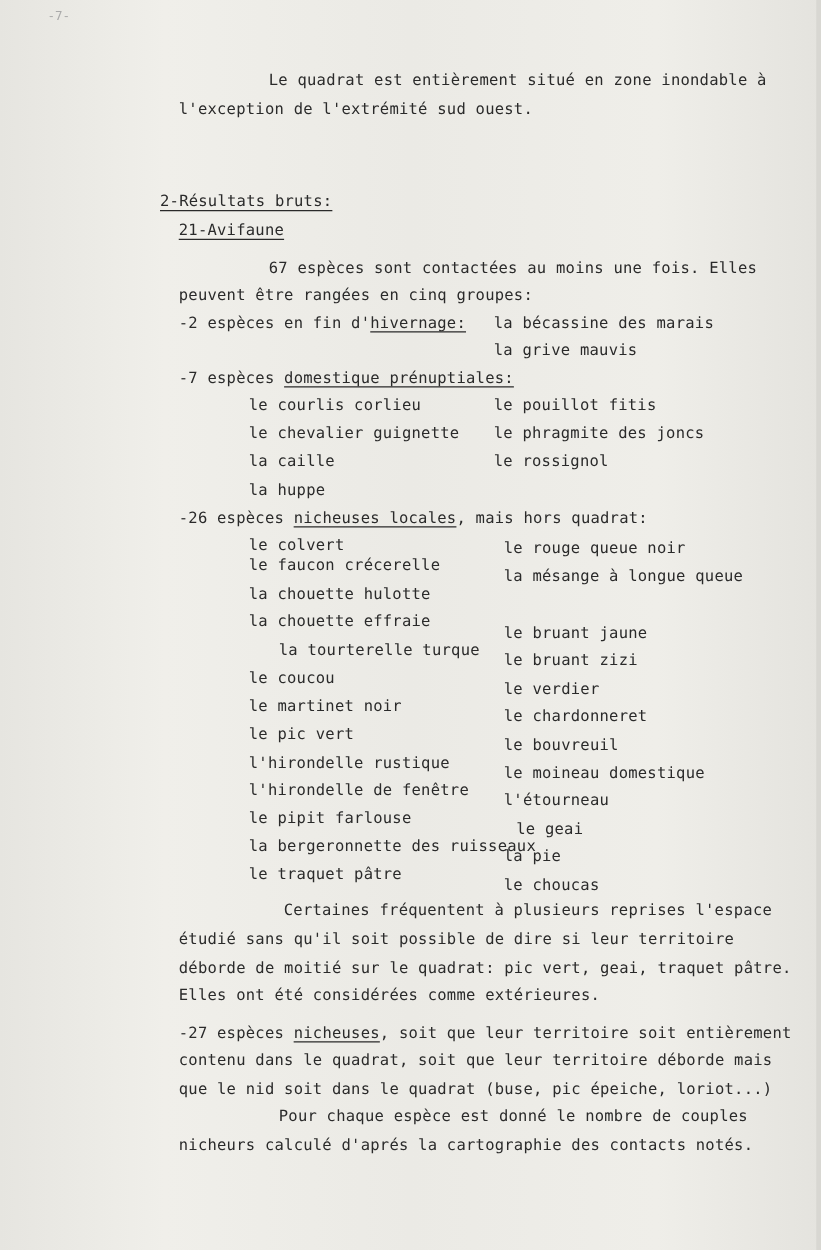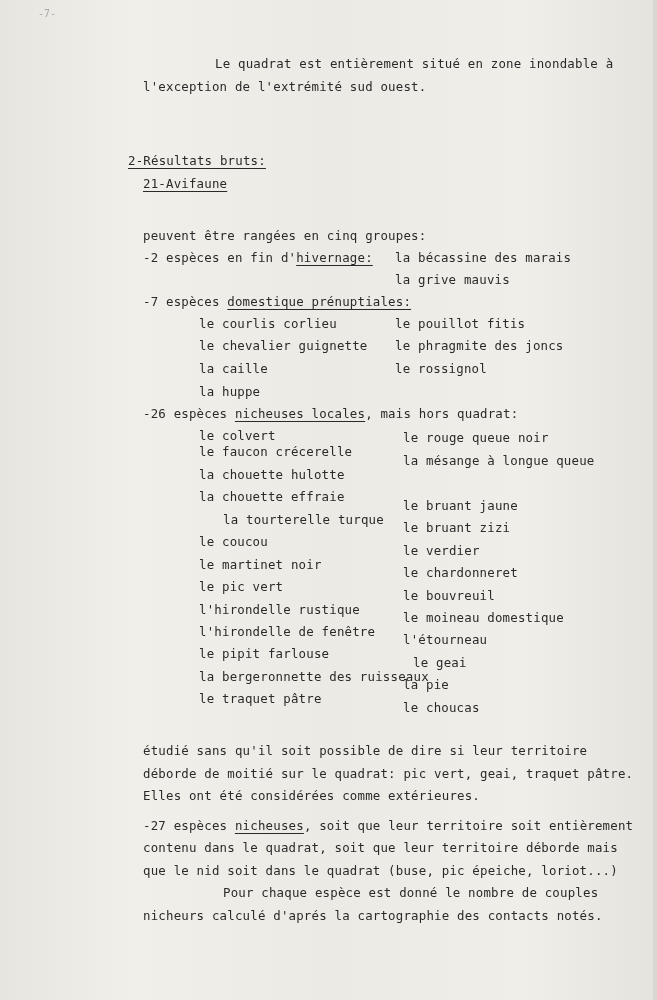--- a/index.html
+++ b/index.html
@@ -26,20 +26,21 @@
 
 <div class="page">
   <div class="pagemark">-7-</div>
 
   <div class="line" style="left:215px;top:56px;">Le quadrat est entièrement situé en zone inondable à</div>
   <div class="line" style="left:143px;top:79px;">l'exception de l'extrémité sud ouest.</div>
 
   <div class="line u" style="left:88px;top:153px;margin-left:40px;">2-Résultats bruts:</div>
   <div class="line u" style="left:143px;top:176px;">21-Avifaune</div>
 
+  <div class="line" style="left:215px;top:206px;">67 espèces sont contactées au moins une fois. Elles</div>
   <div class="line" style="left:143px;top:228px;">peuvent être rangées en cinq groupes:</div>
 
   <div class="line" style="left:143px;top:250px;">
     <span>-2 espèces en fin d'</span><span class="u">hivernage:</span>
   </div>
   <div class="line" style="left:395px;top:250px;">la bécassine des marais</div>
   <div class="line" style="left:395px;top:272px;">la grive mauvis</div>
 
   <div class="line" style="left:143px;top:294px;">
     <span>-7 espèces </span><span class="u">domestique prénuptiales:</span>
@@ -76,20 +77,21 @@
   <div class="line" style="left:403px;top:520px;">le bruant zizi</div>
   <div class="line" style="left:403px;top:543px;">le verdier</div>
   <div class="line" style="left:403px;top:565px;">le chardonneret</div>
   <div class="line" style="left:403px;top:588px;">le bouvreuil</div>
   <div class="line" style="left:403px;top:610px;">le moineau domestique</div>
   <div class="line" style="left:403px;top:632px;">l'étourneau</div>
   <div class="line" style="left:413px;top:655px;">le geai</div>
   <div class="line" style="left:403px;top:677px;">la pie</div>
   <div class="line" style="left:403px;top:700px;">le choucas</div>
 
+  <div class="line" style="left:227px;top:720px;">Certaines fréquentent à plusieurs reprises l'espace</div>
   <div class="line" style="left:143px;top:743px;">étudié sans qu'il soit possible de dire si leur territoire</div>
   <div class="line" style="left:143px;top:766px;">déborde de moitié sur le quadrat: pic vert, geai, traquet pâtre.</div>
   <div class="line" style="left:143px;top:788px;">Elles ont été considérées comme extérieures.</div>
 
   <div class="line" style="left:143px;top:818px;">
     <span>-27 espèces </span><span class="u">nicheuses</span><span>, soit que leur territoire soit entièrement</span>
   </div>
   <div class="line" style="left:143px;top:840px;">contenu dans le quadrat, soit que leur territoire déborde mais</div>
   <div class="line" style="left:143px;top:863px;">que le nid soit dans le quadrat (buse, pic épeiche, loriot...)</div>
 

